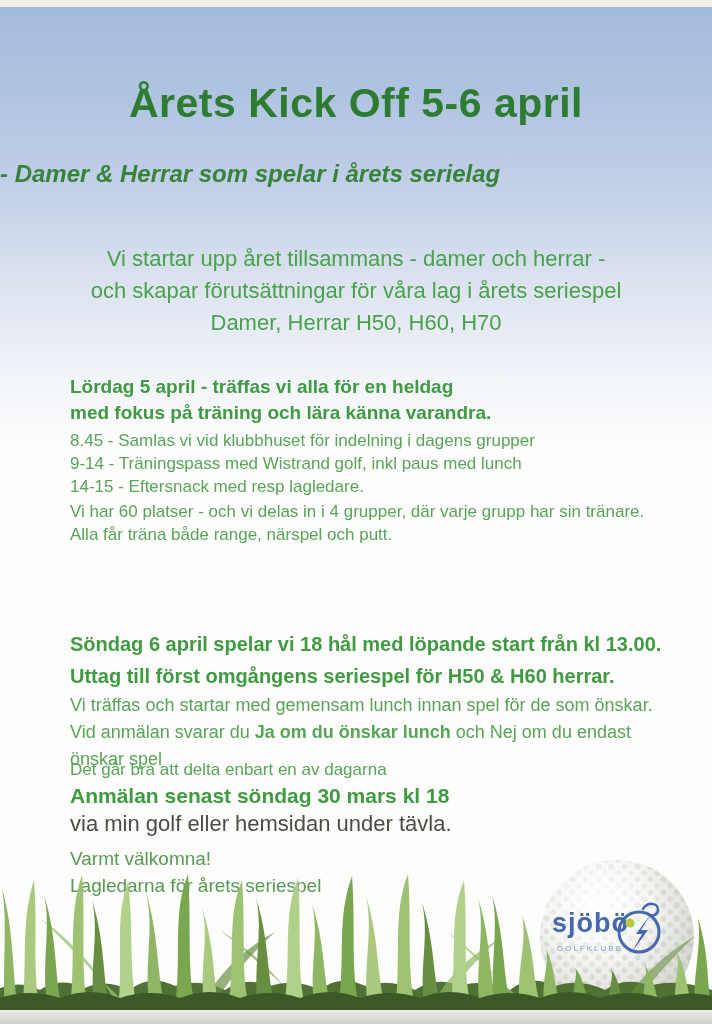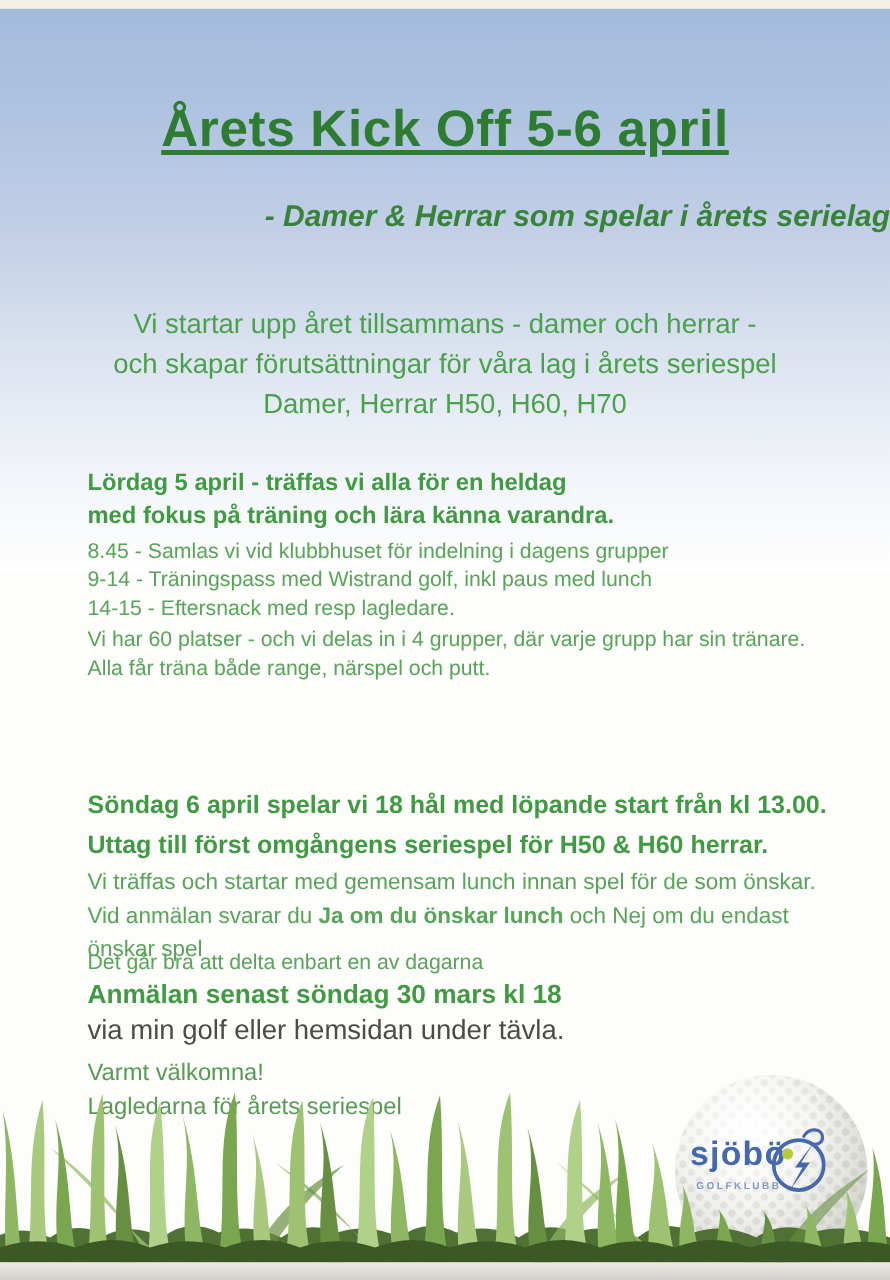--- a/index.html
+++ b/index.html
@@ -37,24 +37,23 @@
       #f1f4f9 370px,
       #fdfdfd 440px,
       #ffffff 450px);
   }
   .block{position:absolute;left:0;width:712px;}
   .left-block{position:absolute;left:70px;width:600px;text-align:left;}
   .page-title{
     top:80px;text-align:center;
     font-size:41px;font-weight:700;color:var(--title-green);
     letter-spacing:0.5px;
-    text-decoration:underline;
   }
   .page-subtitle{
-    top:160px;text-align:right;
+    top:160px;text-align:left;
     font-size:24px;font-weight:700;font-style:italic;color:var(--subtitle-green);
   }
   .intro{
     top:243px;text-align:center;
     font-size:22px;font-weight:400;color:var(--intro-green);
     line-height:32px;
   }
   .sat-heading{
     top:374px;
     font-size:19px;font-weight:700;color:var(--heading-green);
@@ -103,21 +102,21 @@
     background-position:0 0,0 0,6.5px 6.5px,0 0;
   }
   .logo{position:absolute;z-index:3;}
   .logo-name{
     left:552px;top:908px;
     font-size:27px;font-weight:700;color:var(--logo-blue);
     letter-spacing:1px;
   }
   .logo-sub{
     left:557px;top:944px;
-    font-size:8px;font-weight:700;color:var(--logo-light-blue);
+    font-size:8px;font-weight:400;color:var(--logo-light-blue);
     letter-spacing:2px;
   }
   .logo-emblem{left:614px;top:900px;width:52px;height:60px;}
   .grass{
     position:absolute;left:0;bottom:14px;width:712px;height:140px;
     z-index:2;
   }
   .bottom-strip{
     position:absolute;bottom:0;left:0;width:712px;height:14px;
     background:linear-gradient(180deg,#eceae6,#d0cfcb);

